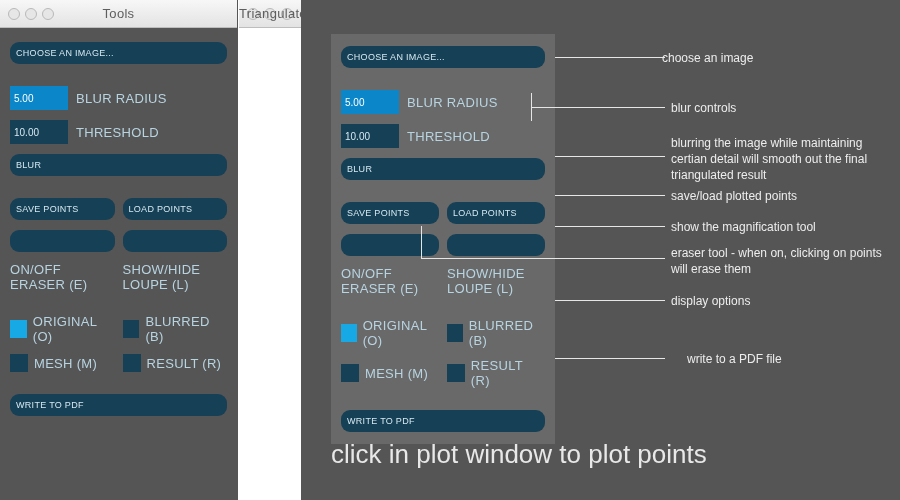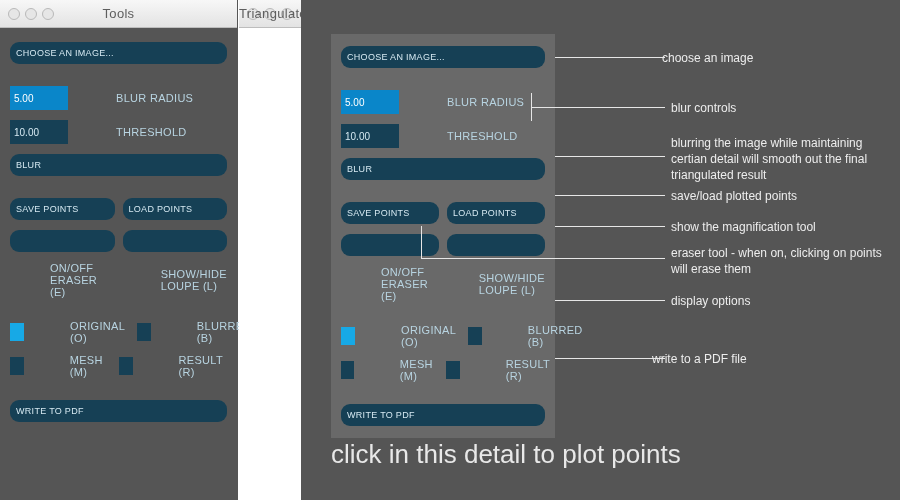--- a/index.html
+++ b/index.html
@@ -99,23 +99,22 @@
     height:24px;
     padding:0 4px;
     font-size:10px;
   }
   .numinput.selected {
     background:#0a86c9;
     color:#fff;
   }
   .flabel {
     color:#b8d4e1;
-    font-size:11px;
+    font-size:13px;
     letter-spacing:.3px;
-    margin-left:40px;
   }
   .check {
     width:18px; height:18px;
     background:#164055;
   }
   .check.on { background:#17a9e6; }
   .half { flex:1; display:flex; gap:6px; align-items:center;}
   
   .ann {
     position:absolute;
@@ -276,17 +275,17 @@
     <div class="line" style="top:300px;left:254px;width:110px"></div>
     <div class="line" style="top:358px;left:254px;width:110px"></div>
 
     <div class="ann" style="top:50px;left:361px">choose an image</div>
     <div class="ann" style="top:100px;left:370px">blur controls</div>
     <div class="ann" style="top:135px;left:370px">blurring the image while maintaining certian detail will smooth out the final triangulated result</div>
     <div class="ann" style="top:188px;left:370px">save/load plotted points</div>
     <div class="ann" style="top:219px;left:370px">show the magnification tool</div>
     <div class="ann" style="top:245px;left:370px">eraser tool - when on, clicking on points will erase them</div>
     <div class="ann" style="top:293px;left:370px">display options</div>
-    <div class="ann" style="top:351px;left:351px">write to a PDF file</div>
-
-    <div class="bigtext">click in this detail to plot points</div>
+    <div class="ann" style="top:351px;left:386px">write to a PDF file</div>
+
+    <div class="bigtext">click in plot window to plot points</div>
   </div>
 </div>
 
 </body></html>

